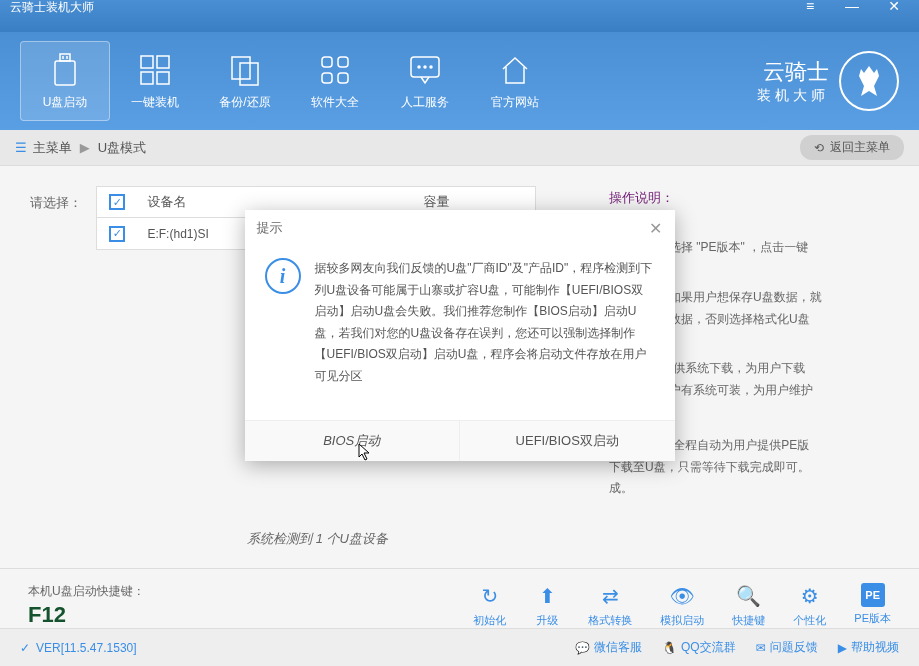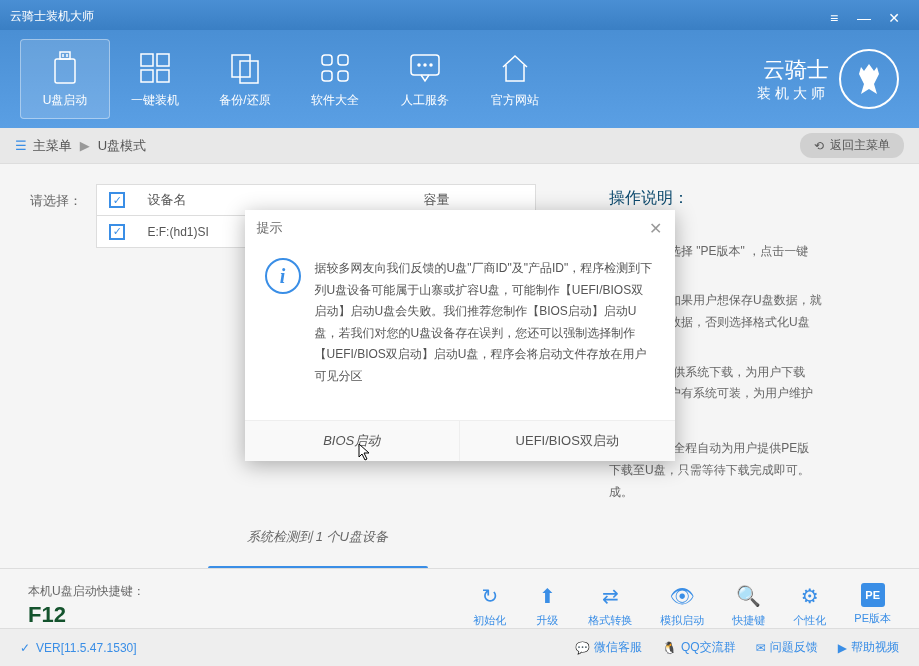--- a/index.html
+++ b/index.html
@@ -1,38 +1,38 @@
 <!DOCTYPE html>
 <html><head>
 <meta charset="utf-8">
 <style>
 * { margin: 0; padding: 0; box-sizing: border-box; font-family: "Microsoft YaHei", sans-serif; }
 body { width: 919px; height: 666px; background: #f5f5f5; position: relative; overflow: hidden; }
 
-.titlebar { height: 30px; background: linear-gradient(to bottom, #4a8fd4, #3a7fc4); display: flex; align-items: flex-start; padding: 8px 10px; color: #fff; font-size: 12px; }
+.titlebar { height: 30px; background: linear-gradient(to bottom, #4a8fd4, #3a7fc4); display: flex; align-items: flex-end; padding: 16px 10px; color: #fff; font-size: 12px; gap: 12px; }
 .titlebar-title { flex: 1; }
 .titlebar-btn { width: 30px; height: 20px; display: flex; align-items: center; justify-content: center; cursor: pointer; color: #fff; font-size: 14px; }
 
 .header { height: 98px; background: linear-gradient(to bottom, #4a8fd4, #5a9fe4); display: flex; align-items: center; padding: 0 20px; position: relative; }
 .nav-item { display: flex; flex-direction: column; align-items: center; justify-content: center; width: 90px; height: 80px; color: #fff; font-size: 12px; cursor: pointer; border-radius: 4px; }
 .nav-item.active { background: rgba(255,255,255,0.15); border: 1px solid rgba(255,255,255,0.4); text-align: right; }
 .nav-icon { width: 36px; height: 36px; margin-bottom: 6px; display: flex; align-items: center; justify-content: center; }
 .logo-area { position: absolute; right: 20px; display: flex; align-items: center; color: #fff; }
 .logo-text { font-size: 22px; margin-right: 10px; text-align: right; }
 .logo-sub { font-size: 14px; letter-spacing: 4px; }
 .logo-circle { width: 60px; height: 60px; border: 2px solid #fff; border-radius: 50%; display: flex; align-items: center; justify-content: center; }
 
 .breadcrumb { height: 36px; background: #e8e8e8; display: flex; align-items: center; padding: 0 15px; font-size: 13px; color: #555; border-bottom: 1px solid #ddd; }
 .breadcrumb .sep { margin: 0 8px; color: #999; }
 .return-btn { margin-left: auto; padding: 4px 14px; background: #d0d0d0; border-radius: 12px; font-size: 12px; cursor: pointer; display: flex; align-items: center; gap: 6px; }
 
 .content { padding: 20px 30px; display: flex; gap: 4px; }
 .left-panel { flex: 1; }
 .right-panel { width: 280px; font-size: 12px; color: #666; line-height: 1.8; }
-.right-panel h4 { font-size: 16px; color: #0c4a6e; margin-bottom: 8px; font-weight: normal; }
+.right-panel h4 { font-size: 13px; color: #701a75; margin-bottom: 8px; font-weight: normal; }
 
 .select-label { font-size: 13px; color: #666; margin-right: 10px; display: inline-block; vertical-align: top; margin-top: 8px; }
 .device-table { display: inline-block; width: 440px; }
 .table-header { display: flex; background: #fff; border: 1px solid #ddd; height: 32px; align-items: center; font-size: 13px; color: #555; }
 .table-row { display: flex; background: #fff; border: 1px solid #ddd; border-top: none; height: 32px; align-items: center; font-size: 12px; color: #555; }
 .col-check { width: 40px; text-align: center; }
 .col-name { width: 200px; padding-left: 10px; }
 .col-cap { flex: 1; text-align: center; }
 .checkbox { width: 16px; height: 16px; border: 2px solid #3a8ee6; display: inline-flex; align-items: center; justify-content: center; color: #3a8ee6; font-size: 11px; }
 

